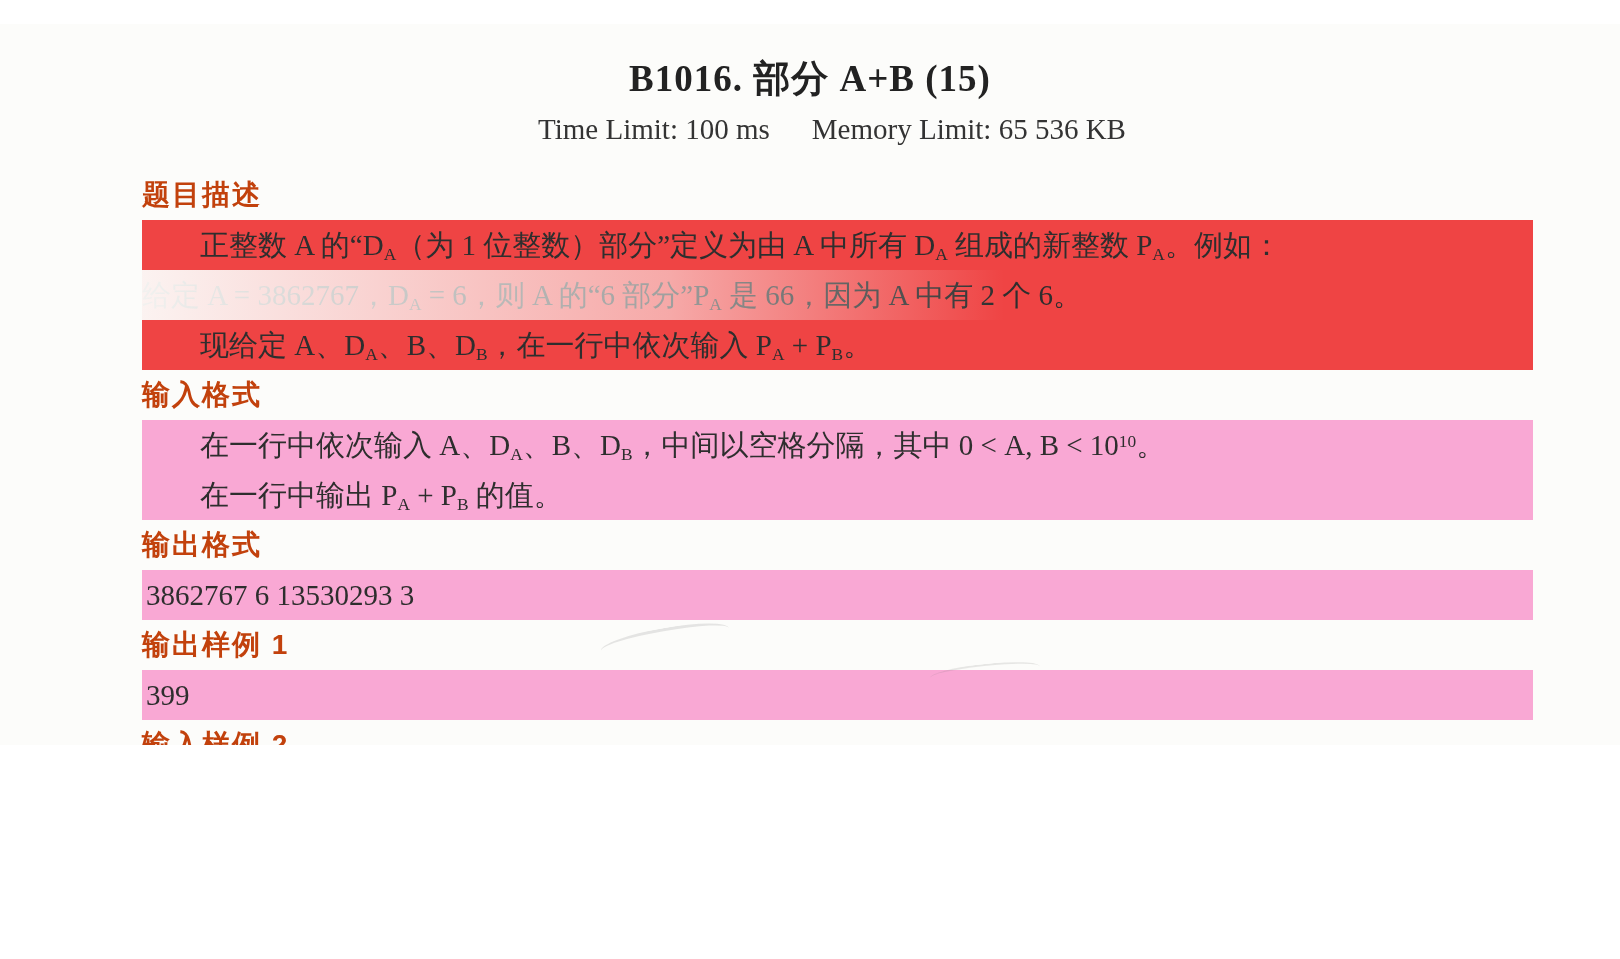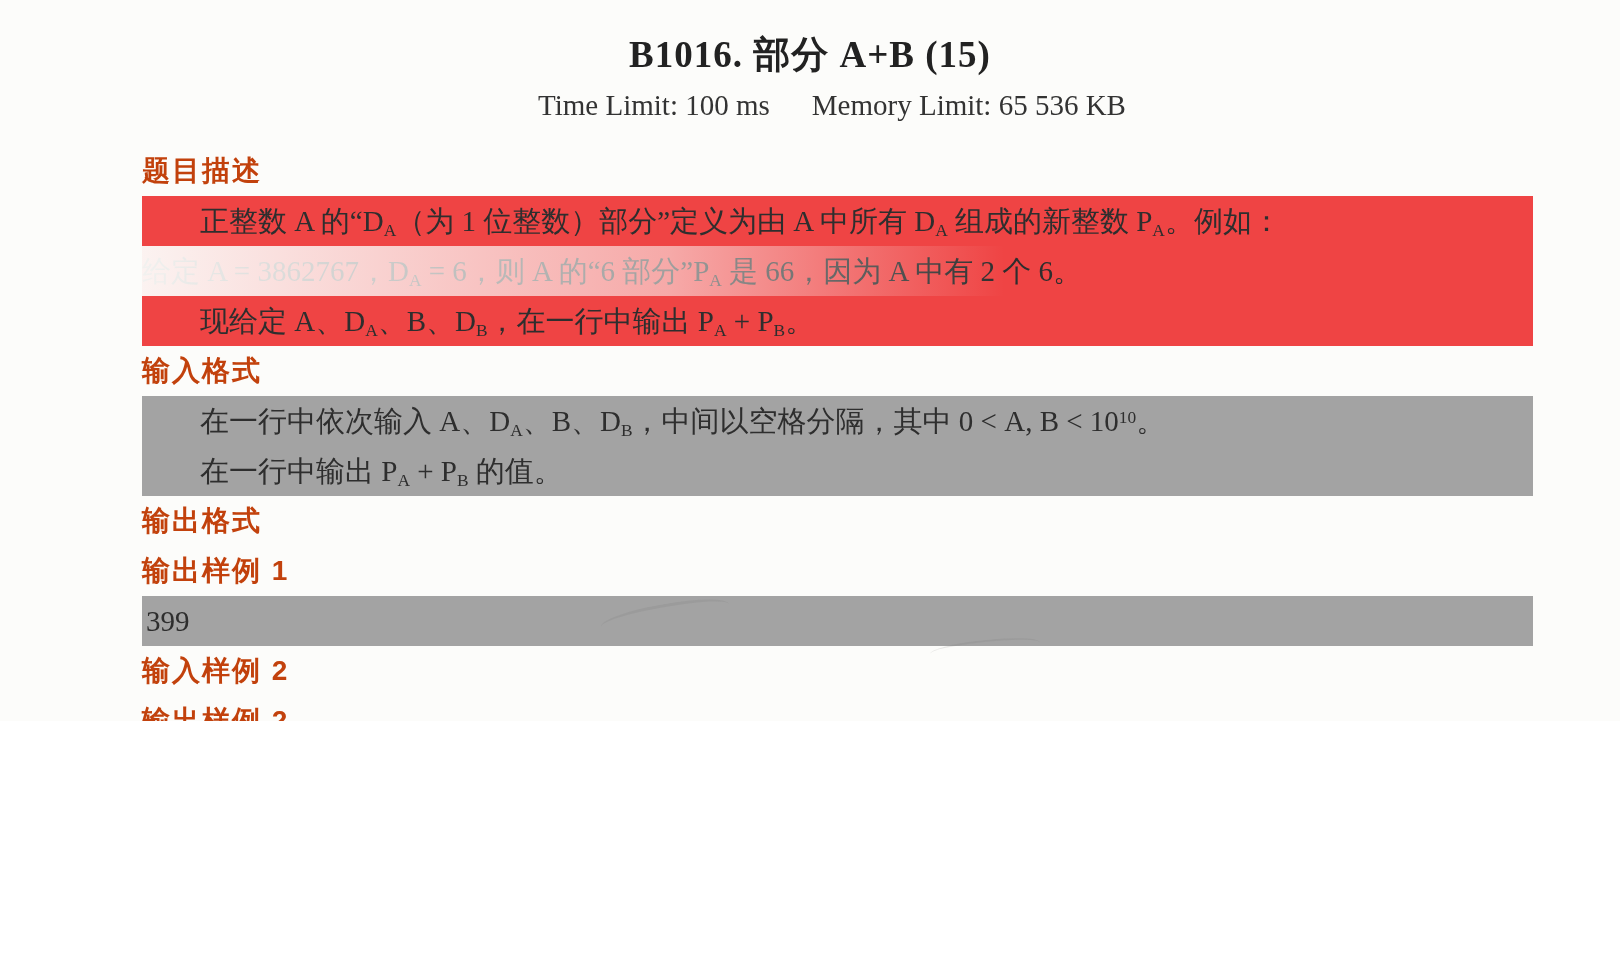--- a/index.html
+++ b/index.html
@@ -3,20 +3,21 @@
 <meta charset="utf-8">
 <style>
   html,body{margin:0;padding:0;}
   .page{
     position:relative;
     width:1620px;height:721px;
     background:#fcfcfa;
     overflow:hidden;
     font-family:"Liberation Serif","DejaVu Serif",serif;
     color:#2e2e2e;
+    margin-top:24px;
   }
   .title{
     padding-top:30px;
     text-align:center;
     font-size:37px;
     font-weight:700;
     color:#222;
     letter-spacing:1px;
   }
   .limits{
@@ -39,21 +40,21 @@
     font-size:29px;
     white-space:nowrap;
   }
   .heading{
     font-weight:700;
     color:#c2410c;
     font-family:"Liberation Sans","DejaVu Sans",sans-serif;
     font-size:28px;
     letter-spacing:2px;
   }
-  .shade{background:#a3a3a3;}
+  .shade{background:#f9a8d4;}
   .descbox{
     position:relative;
     background:#ef4444;
   }
   .descbox .fade{
     position:absolute;
     left:0;top:50px;width:100%;height:50px;
     background:linear-gradient(to right, rgba(252,252,250,.95), rgba(252,252,250,.55) 38%, rgba(252,252,250,0) 62%);
     pointer-events:none;
   }
@@ -76,30 +77,31 @@
 
   <div class="limits"><span>Time Limit: 100 ms</span><span class="gap"></span><span>Memory Limit: 65 536 KB</span></div>
 
   <div class="content">
 
     <div class="row heading">题目描述</div>
 
     <div class="descbox">
       <div class="row indent"><span>正整数 A 的“D</span><sub>A</sub><span>（为 1 位整数）部分”定义为由 A 中所有 D</span><sub>A</sub><span> 组成的新整数 P</span><sub>A</sub><span>。例如：</span></div>
       <div class="row"><span>给定 A = 3862767，D</span><sub>A</sub><span> = 6，则 A 的“6 部分”P</span><sub>A</sub><span> 是 66，因为 A 中有 2 个 6。</span></div>
-      <div class="row indent"><span>现给定 A、D</span><sub>A</sub><span>、B、D</span><sub>B</sub><span>，在一行中输出 P</span><sub>A</sub><span> + P</span><sub>B</sub><span>。</span></div>
+      <div class="row indent"><span>现给定 A、D</span><sub>A</sub><span>、B、D</span><sub>B</sub><span>，在一行中依次输入 P</span><sub>A</sub><span> + P</span><sub>B</sub><span>。</span></div>
       <div class="fade"></div>
     </div>
 
     <div class="row heading">输入格式</div>
     <div class="row shade indent"><span>在一行中依次输入 A、D</span><sub>A</sub><span>、B、D</span><sub>B</sub><span>，中间以空格分隔，其中 0 &lt; A, B &lt; 10</span><sup>10</sup><span>。</span></div>
 
     <div class="row shade indent"><span>在一行中输出 P</span><sub>A</sub><span> + P</span><sub>B</sub><span> 的值。</span></div>
     <div class="row heading">输出格式</div>
 
+    <div class="row shade pad">3862767 6 13530293 3</div>
 
     <div class="row heading">输出样例 1</div>
     <div class="row shade pad">399</div>
 
     <div class="row heading">输入样例 2</div>
 
     <div class="row heading">输出样例 2</div>
     <div class="row shade pad">0</div>
 
   </div>

